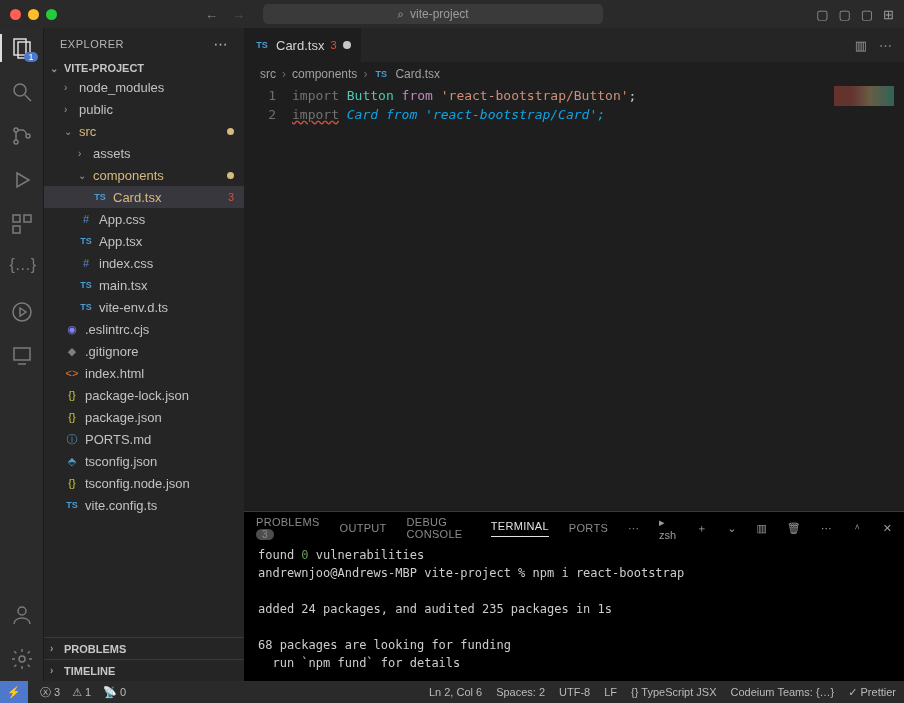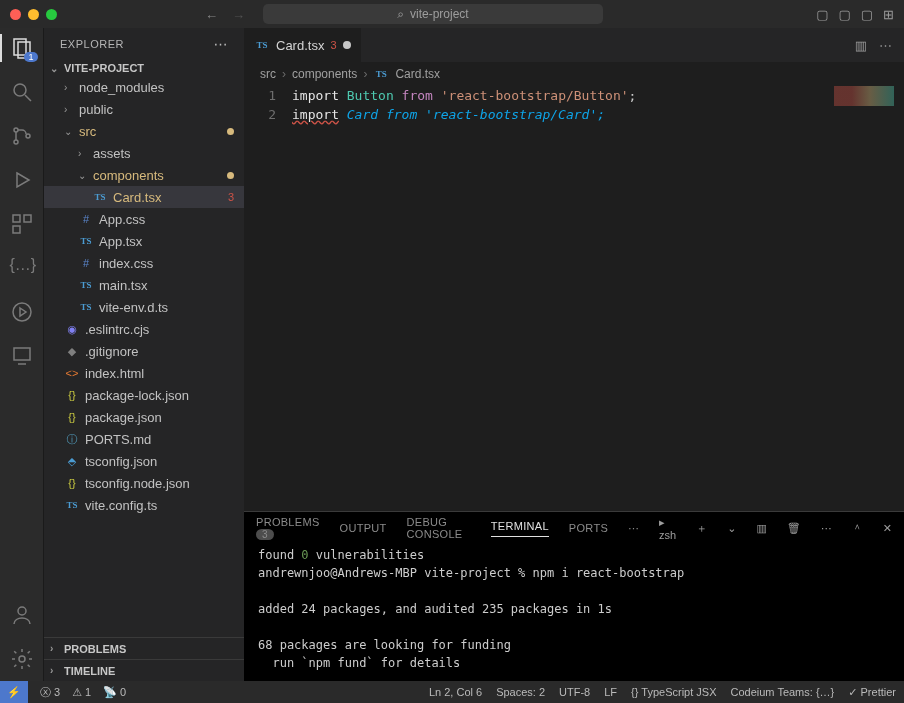--- a/index.html
+++ b/index.html
@@ -110,21 +110,21 @@
       height: 22px;
       padding-right: 10px;
       gap: 5px;
       color: #c2c2c2;
       font-size: 13px;
       position: relative;
     }
     .tree-item.modified { color: #d7ba7d; }
     .tree-item.active { background: #37373d; }
     .file-icon { width: 16px; text-align: center; font-size: 11px; }
-    .file-icon.ts { color: #4b9cd3; font-size: 9px; font-weight: 700; font-family: Liberation Serif, serif; }
+    .file-icon.ts { color: #4b9cd3; font-size: 9px; font-weight: 700; }
     .file-icon.css { color: #5b86cb; }
     .file-icon.json { color: #cbcb41; }
     .file-icon.html { color: #e37933; }
     .file-icon.md { color: #519aba; }
     .file-icon.cfg { color: #7f7f7f; }
     .dot-indicator { margin-left: auto; width: 7px; height: 7px; border-radius: 50%; background: #d7ba7d; }
     .error-count { margin-left: auto; color: #ce5347; font-size: 11px; }
     .chev { width: 10px; font-size: 10px; color: #999; }
     .outline-section {
       height: 22px;
@@ -170,21 +170,21 @@
     .bc-sep { color: #6a6a6a; }
     .editor-content {
       flex: 1;
       display: flex;
       font-family: Menlo, Consolas, monospace;
       font-size: 13px;
       position: relative;
     }
     .gutter { width: 48px; text-align: right; color: #6e6e6e; padding-right: 16px; line-height: 19px; }
     .code { flex: 1; line-height: 19px; }
-    .kw-import { color: #e5e5e5; }
+    .kw-import { color: #737373; }
     .kw-type { color: #4ec9b0; }
     .kw-from { color: #c586c0; }
     .str { color: #ce9178; }
     .ghost { color: #0ea5e9; font-style: italic; }
     .minimap {
       position: absolute;
       top: 0;
       right: 10px;
       width: 60px;
       height: 20px;

